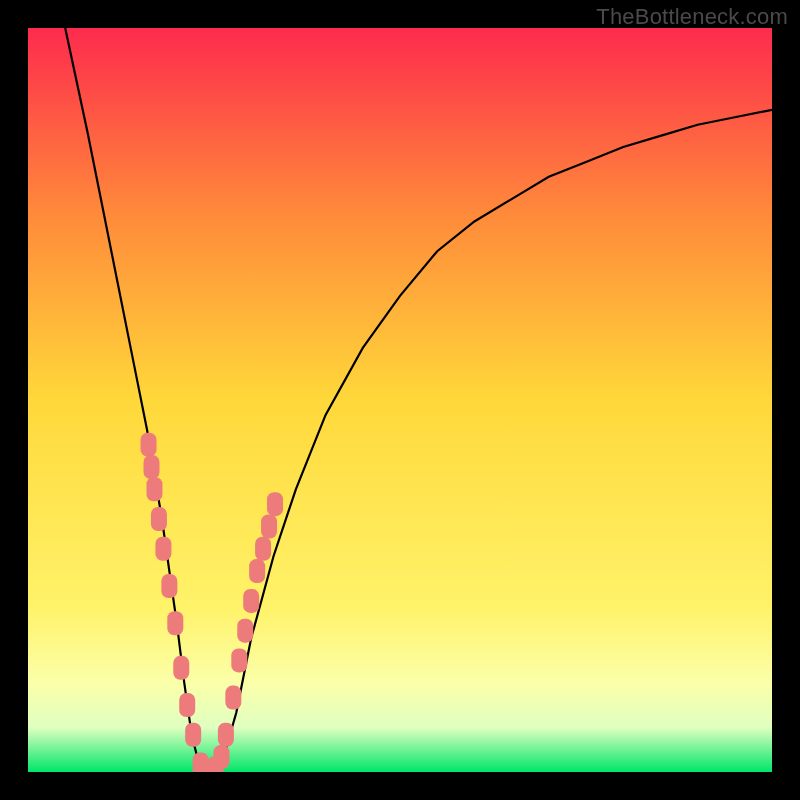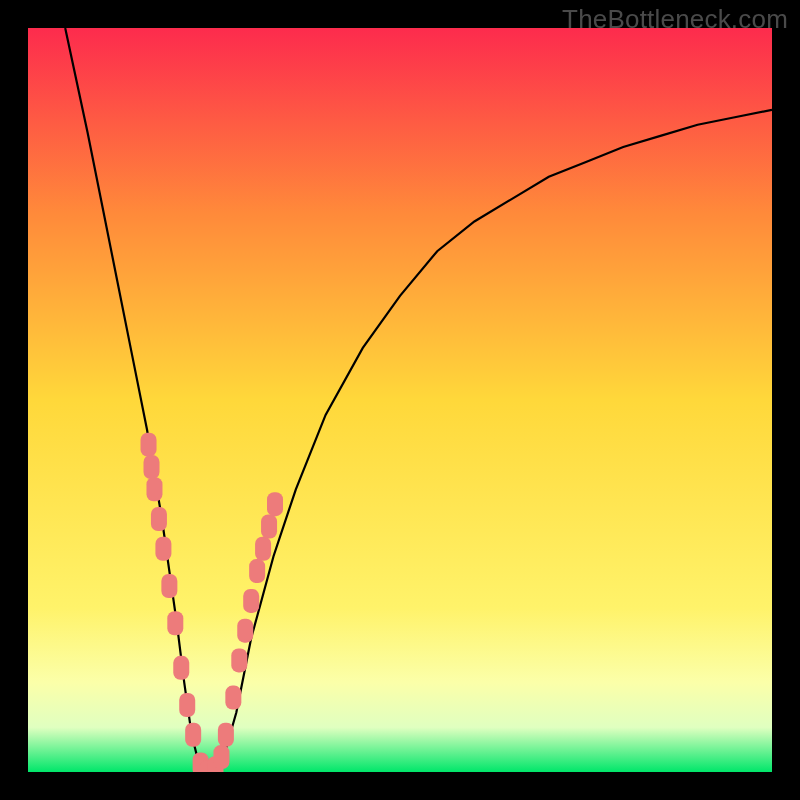--- a/index.html
+++ b/index.html
@@ -15,21 +15,21 @@
     position: relative;
     width: 800px;
     height: 800px;
     background: #000;
   }
   .watermark {
     position: absolute;
     top: 4px;
     right: 12px;
     color: #4a4a4a;
-    font-size: 26px;
+    font-size: 22px;
     font-weight: 500;
     z-index: 10;
     letter-spacing: 0.2px;
   }
   .plot {
     position: absolute;
     top: 28px;
     left: 28px;
     width: 744px;
     height: 744px;

